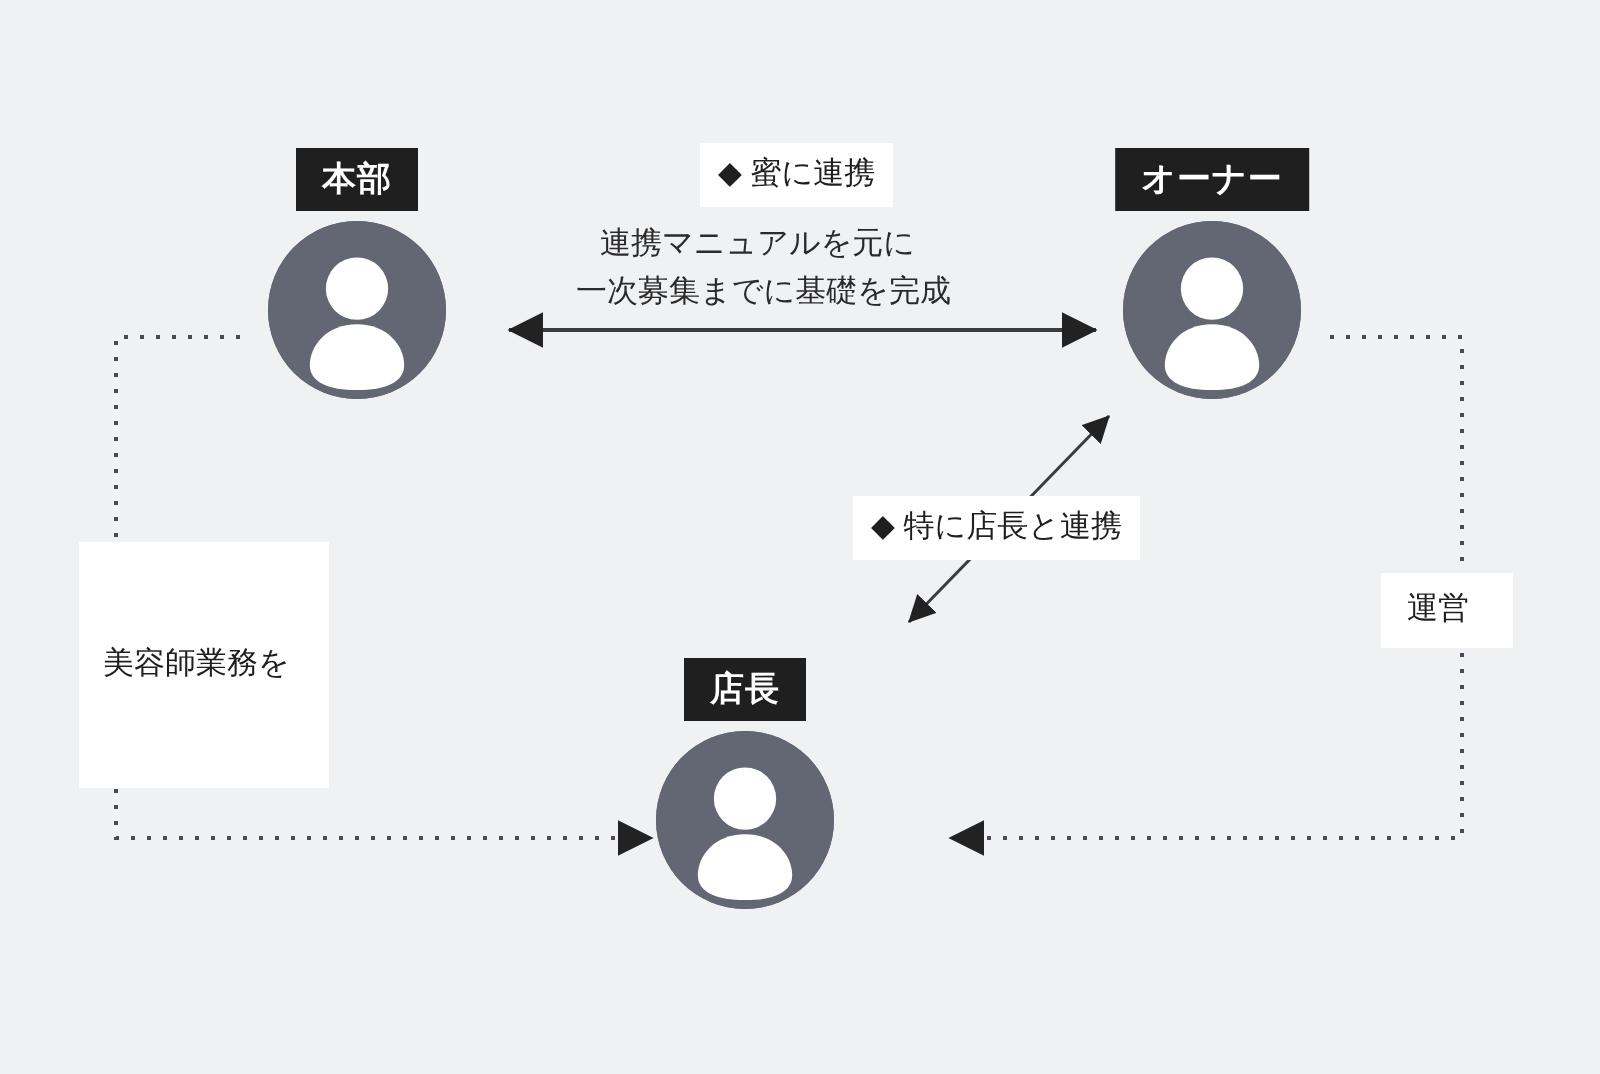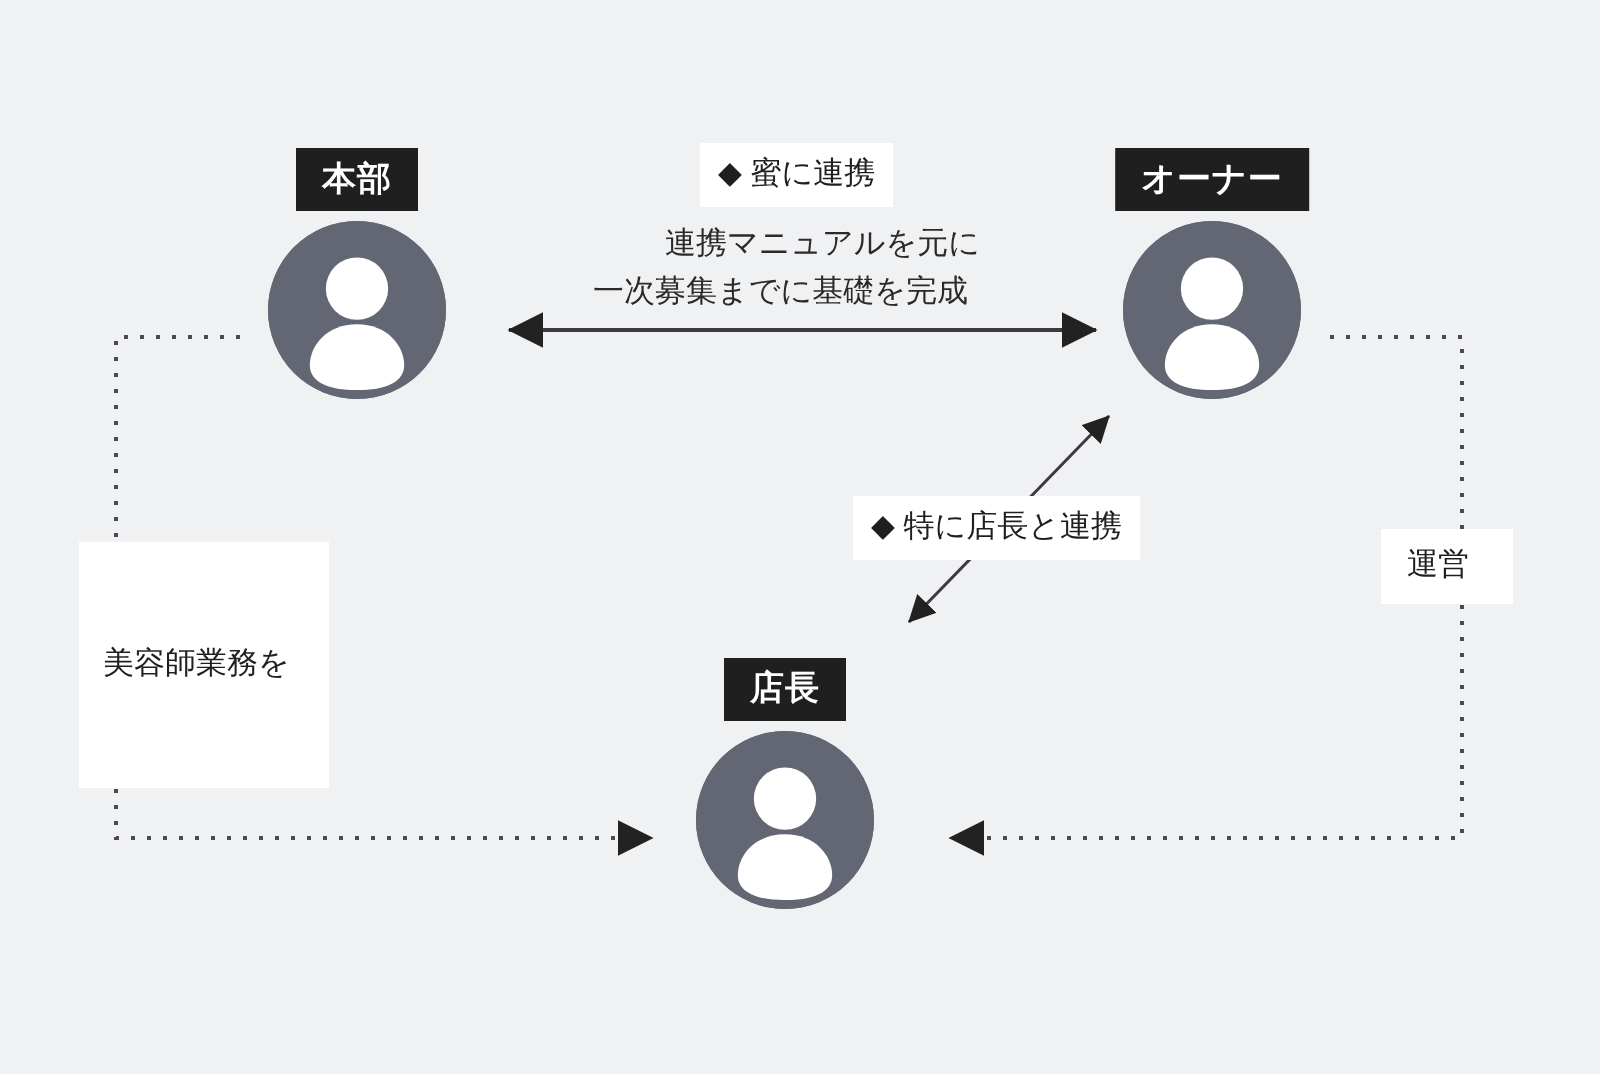--- a/index.html
+++ b/index.html
@@ -67,21 +67,21 @@
     line-height: 1.38;
     white-space: pre;
     padding: 9px 18px 12px 18px;
   }
   .plain-label {
     position: absolute;
     color: #2a2a2a;
     font-size: 31px;
     line-height: 1.55;
     white-space: pre;
-    text-align: right;
+    text-align: left;
   }
 </style>
 </head>
 <body>
 
 <div id="stage">
 
   <svg id="edges" viewBox="0 0 1600 1074">
     <defs>
       <marker id="arrow-end" markerWidth="9" markerHeight="9" refX="8.6" refY="4.5" orient="auto" markerUnits="strokeWidth">
@@ -127,37 +127,37 @@
     <div class="node-title">オーナー</div>
     <div class="avatar">
       <svg viewBox="0 0 100 100" aria-hidden="true">
         <circle cx="50" cy="50" r="50" fill="#636773"></circle>
         <circle cx="50" cy="38" r="17.5" fill="#ffffff"></circle>
         <path d="M50 58 C33 58 23.5 70 23.5 81 C23.5 90.5 34 95 50 95 C66 95 76.5 90.5 76.5 81 C76.5 70 67 58 50 58 Z" fill="#ffffff"></path>
       </svg>
     </div>
   </div>
 
-  <div class="node" style="left:696px; top:658px; width:178px; height:262px;font-family:Liberation Serif, serif;">
+  <div class="node" style="left:656px; top:658px; width:178px; height:262px;">
     <div class="node-title">店長</div>
     <div class="avatar">
       <svg viewBox="0 0 100 100" aria-hidden="true">
         <circle cx="50" cy="50" r="50" fill="#636773"></circle>
         <circle cx="50" cy="38" r="17.5" fill="#ffffff"></circle>
         <path d="M50 58 C33 58 23.5 70 23.5 81 C23.5 90.5 34 95 50 95 C66 95 76.5 90.5 76.5 81 C76.5 70 67 58 50 58 Z" fill="#ffffff"></path>
       </svg>
     </div>
   </div>
 
   <div class="chip" style="left:700px; top:143px;">◆ 蜜に連携</div>
 
   <div class="plain-label" style="left:600px; top:219px; width:380px;">連携マニュアルを元に</div>
-  <div class="plain-label" style="left:588px; top:267px; width:380px;">一次募集までに基礎を完成</div>
+  <div class="plain-label" style="left:576px; top:267px; width:380px;">一次募集までに基礎を完成</div>
 
   <div class="chip" style="left:853px; top:496px;">◆ 特に店長と連携</div>
 
   <div class="chip" style="left:79px; top:542px; text-align:center; padding:14px 39px 18px 24px;">
     <div>美容師業務を</div>
   </div>
 
-  <div class="chip" style="left:1381px; top:529px; padding:14px 44px 18px 26px;">運営</div>
+  <div class="chip" style="left:1381px; top:573px; padding:14px 44px 18px 26px;">運営</div>
 
 </div>
 
 </body></html>

